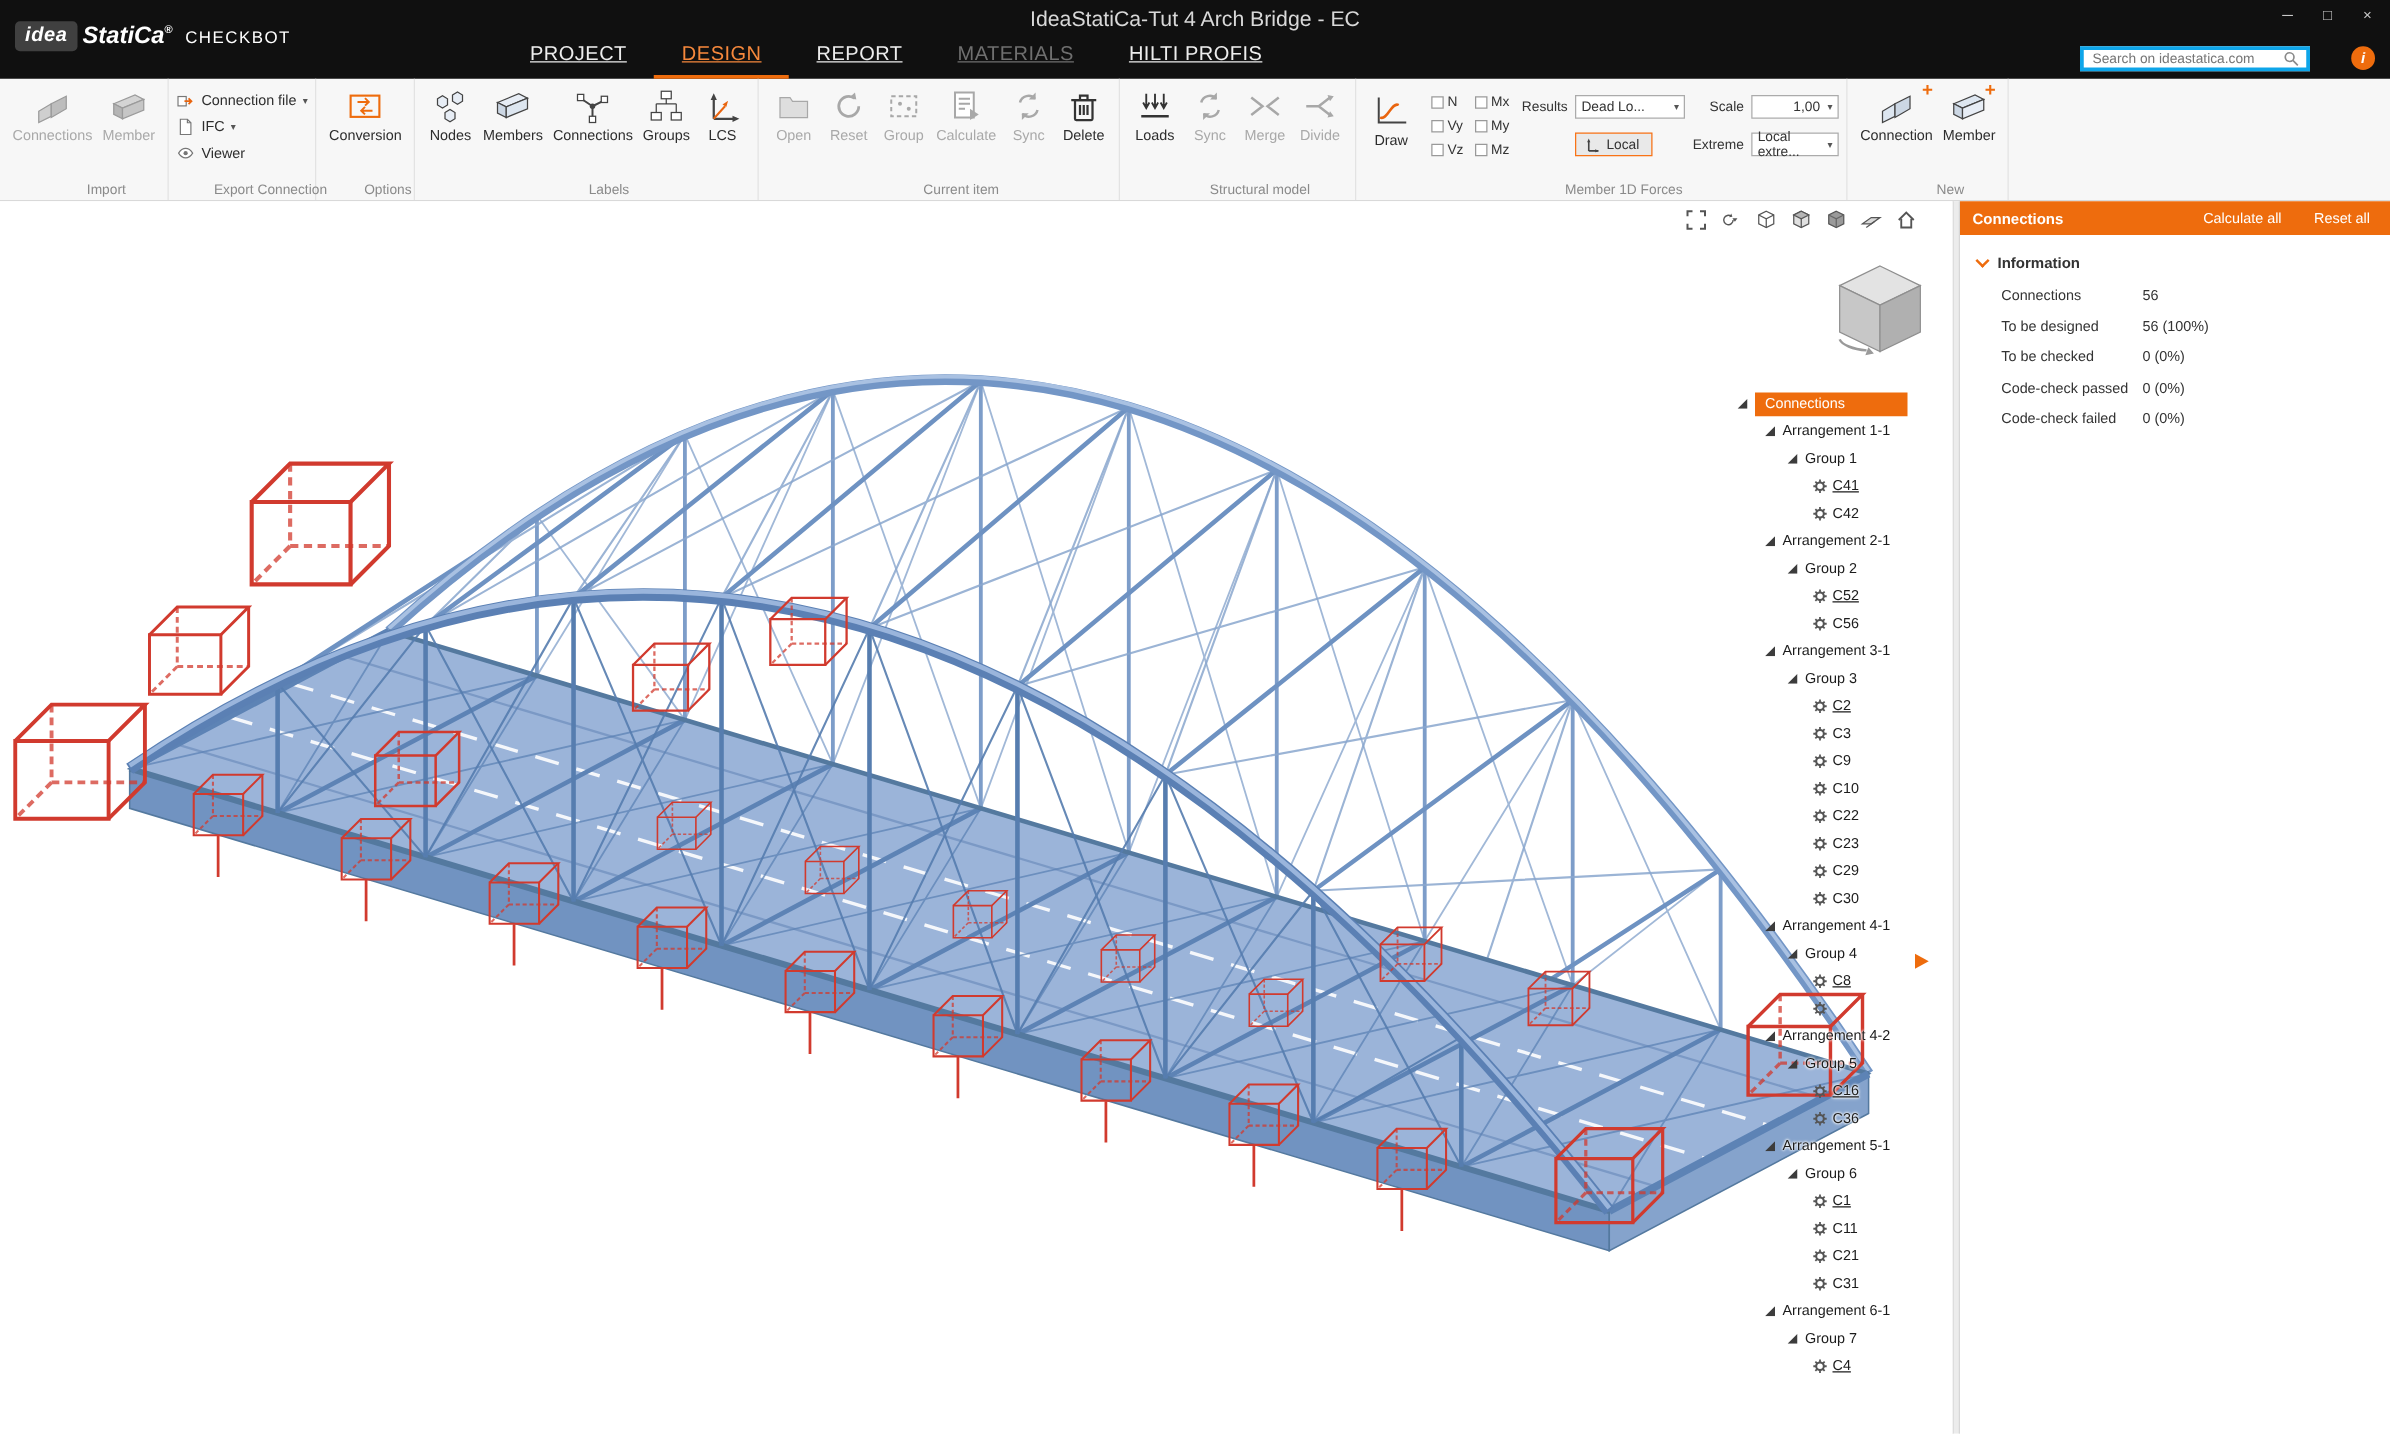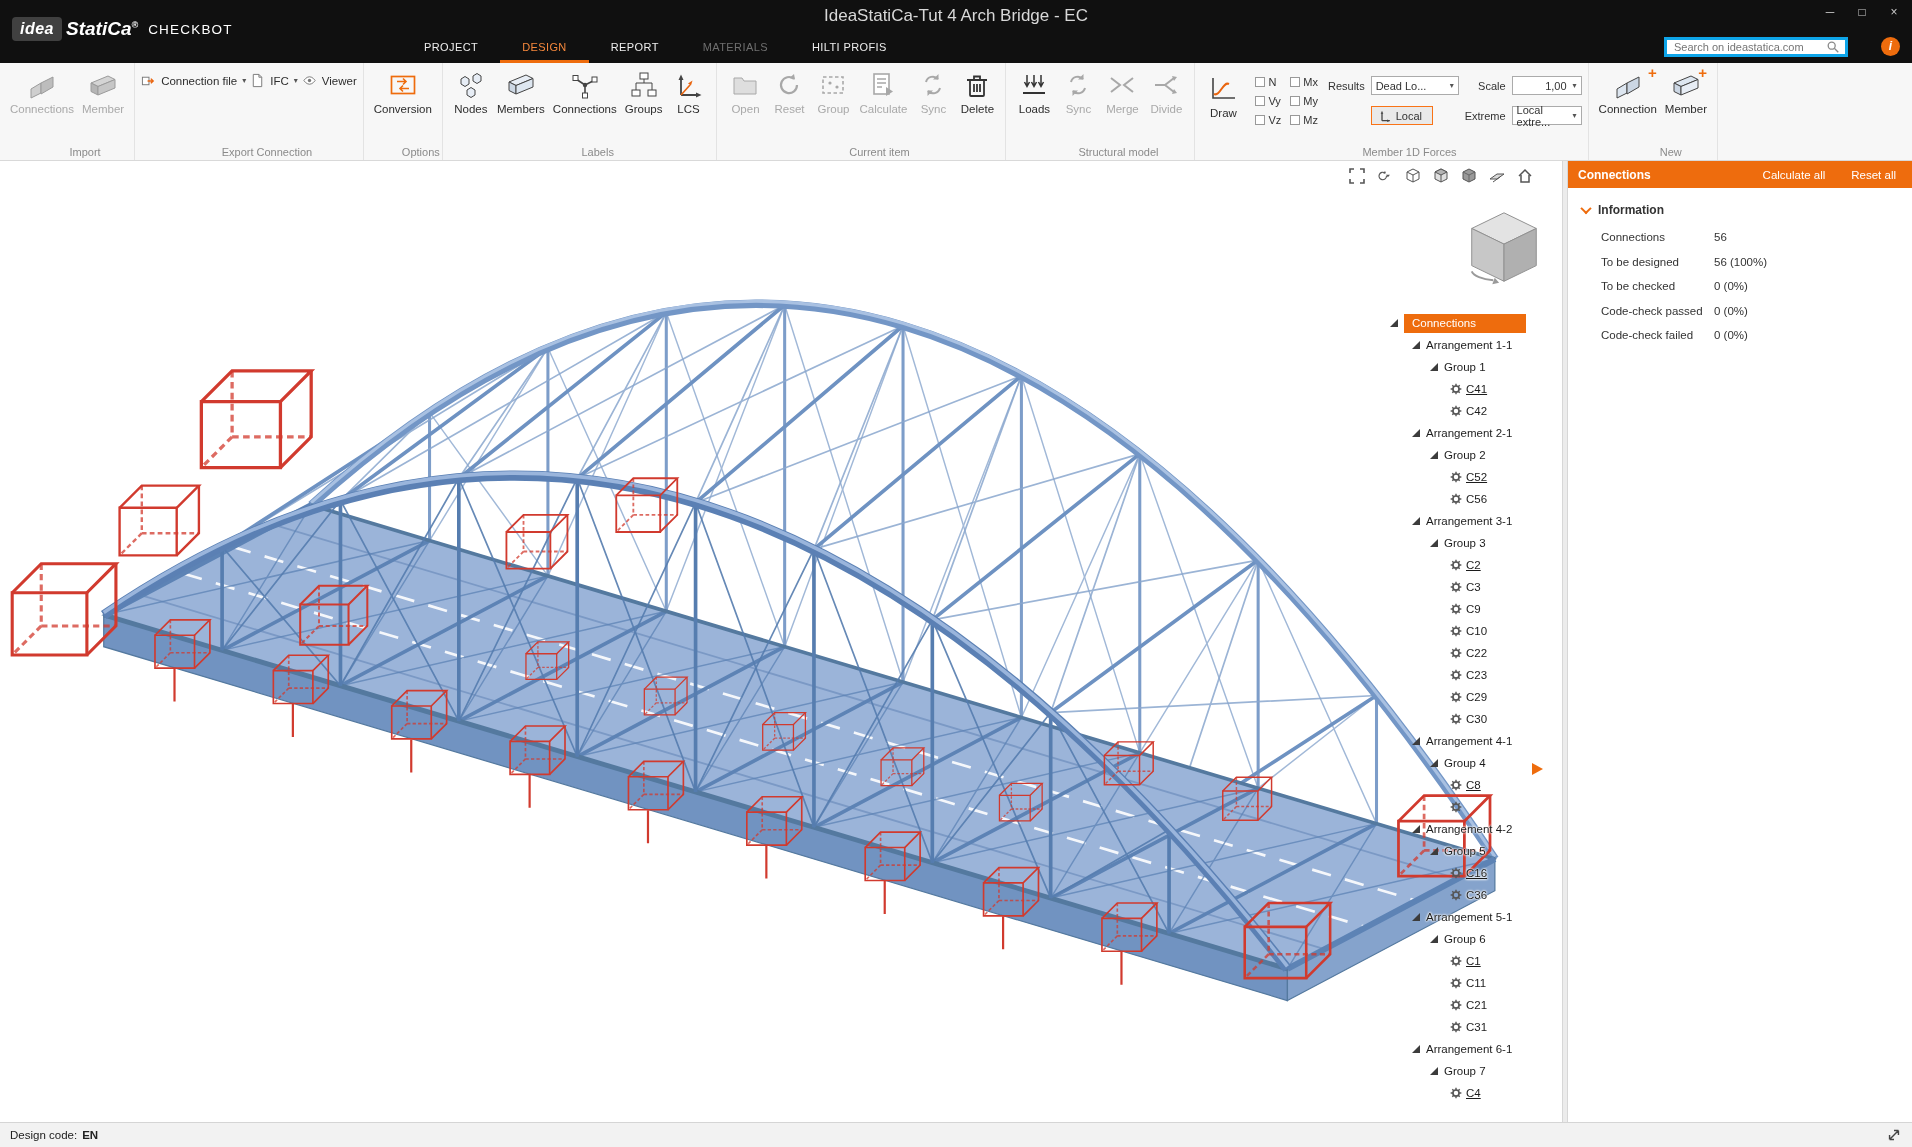--- a/index.html
+++ b/index.html
@@ -11,37 +11,37 @@
   .tophdr { position:relative; height:63px; background:#101010; flex:none; }
   .title { position:absolute; top:6px; left:0; right:0; text-align:center; font-size:17px; color:#d8d8d8; }
   .winctl { position:absolute; top:0; right:2px; display:flex; }
   .winctl span { width:32px; height:24px; display:flex; align-items:center; justify-content:center; font-size:12px; color:#c9c9c9; }
   .logo { position:absolute; left:12px; top:17px; display:flex; align-items:center; }
   .logo-box { background:#404040; color:#fff; font-weight:bold; font-style:italic; font-size:16px; padding:3px 8px; border-radius:4px; letter-spacing:.5px; }
   .logo-statica { color:#fff; font-size:19px; font-weight:bold; font-style:italic; margin-left:4px; }
   .logo-reg { color:#fff; font-size:9px; vertical-align:super; }
   .logo-app { color:#fff; font-size:13.5px; letter-spacing:1.2px; margin-left:10px; }
   .tabs { position:absolute; bottom:0; left:402px; display:flex; }
-  .tab { padding:9px 22px 10px; font-size:11px; color:#ededed; letter-spacing:.4px; cursor:default; }
+  .tab { padding:9px 22px 10px; font-size:16px; color:#ededed; letter-spacing:.4px; cursor:default;text-decoration:underline; }
   .tab.active { color:#f6883c; border-bottom:3px solid #ee6c0d; padding-bottom:7px; }
   .tab.disabled { color:#6f6f6f; }
   .searchwrap { position:absolute; right:64px; top:37px; width:184px; height:20px; background:#fff; border:3px solid #0ea5e9; display:flex; align-items:center; padding:0 5px 0 7px; }
   .searchwrap input { border:none; outline:none; flex:1; font-size:11px; color:#555; background:transparent; }
   .info-badge { position:absolute; right:12px; top:37px; width:19px; height:19px; border-radius:50%; background:#ee6c0d; color:#fff; font-size:12px; font-weight:bold; font-style:italic; text-align:center; line-height:19px; }
 
   
   .ribbon { height:98px; background:#f7f7f7; border-bottom:1px solid #d9d9d9; display:flex; flex:none; }
   .rgroup { position:relative; border-right:1px solid #e3e3e3; padding:3px 6px 16px; display:flex; align-items:flex-start; }
   .rgroup-label { position:absolute; bottom:2px; left:0; right:0; text-align:center; font-size:11px; color:#8a8a8a; white-space:nowrap;margin-left:36px; }
   .rbtn { position:relative; display:flex; flex-direction:column; align-items:center; min-width:44px; padding:4px 4px 0; gap:3px; cursor:pointer; }
   .rbtn .ric { width:30px; height:30px; }
   .rbtn .rlabel { font-size:11.5px; color:#2d2d2d; white-space:nowrap; }
   .rbtn.disabled .rlabel { color:#a9a9a9; }
   .plus { position:absolute; top:0; right:4px; color:#ee6c0d; font-weight:bold; font-size:15px; line-height:13px; }
-  .smallrows { display:flex; flex-direction:row; gap:4px; padding-top:6px; }
+  .smallrows { display:flex; flex-direction:column; gap:4px; padding-top:6px; }
   .srow { display:flex; align-items:center; gap:5px; font-size:11.5px; color:#2d2d2d; height:17px; cursor:pointer; }
   .srow svg { width:15px; height:15px; }
   .chev { font-size:8px; color:#555; }
   .mf { display:flex; gap:10px; padding-top:4px; }
   .mf-checks { display:grid; grid-template-columns:auto auto; grid-auto-rows:17px; column-gap:9px; row-gap:2px; padding-top:3px; }
   .chk { display:flex; align-items:center; gap:3px; font-size:11px; color:#333; cursor:pointer; }
   .chk .box { width:10px; height:10px; border:1px solid #999; background:#fff; flex:none; }
   .mf-fields { display:grid; grid-template-columns:auto 88px auto 70px; column-gap:6px; row-gap:5px; align-items:center; font-size:11px; color:#333; padding-top:3px; }
   .mf-fields .flabel { text-align:right; white-space:nowrap; }
   .dd { display:flex; align-items:center; justify-content:space-between; border:1px solid #ababab; background:#fff; height:19px; padding:0 4px; font-size:11px; color:#333; cursor:pointer; }
@@ -794,21 +794,14 @@
         <span class="rl">Code-check passed</span>
         <span class="rv">0 (0%)</span>
       </div>
       <div class="rp-row">
         <span class="rl">Code-check failed</span>
         <span class="rv">0 (0%)</span>
       </div>
     </div>
   </div>
 
-  <div class="statusbar">
-    <span>Design code:</span>
-    <b>EN</b>
-    <svg class="grip" width="16" height="16" viewBox="0 0 18 18">
-        <path d="M4 14L14 4M14 4h-5M14 4v5M4 14h5M4 14V9" stroke="#444" stroke-width="1.6" fill="none"></path>
-      </svg>
-  </div>
 
 </div>
 
 </body></html>

